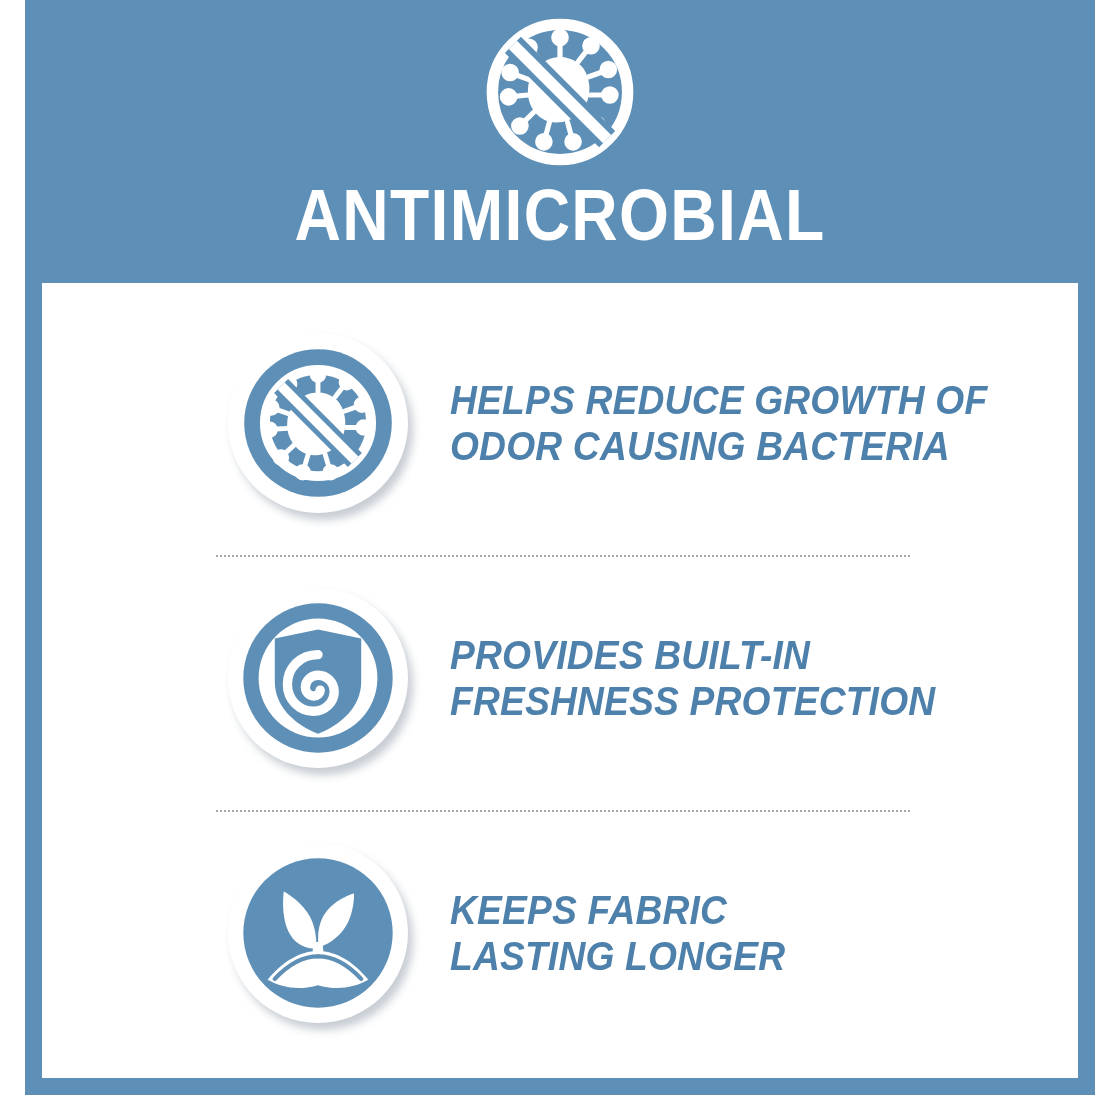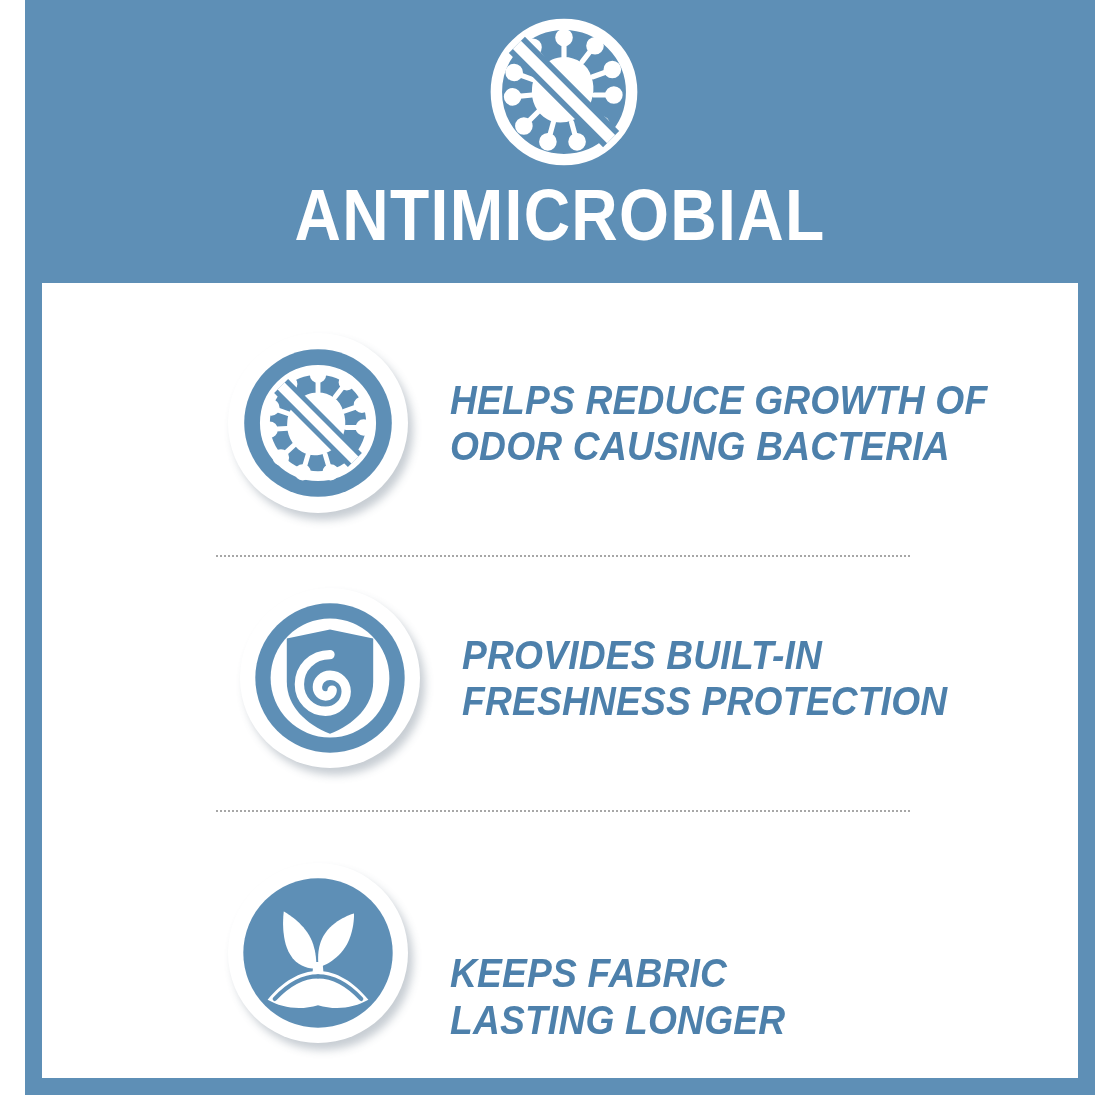--- a/index.html
+++ b/index.html
@@ -43,21 +43,20 @@
     background: #ffffff;
   }
 
   
   .header {
     position: absolute;
     left: 25px;
     top: 0;
     width: 1070px;
     height: 321px;
-    padding-left: 8px;
   }
   .header-icon {
     position: absolute;
     left: 50%;
     top: 16px;
     transform: translateX(-50%);
     width: 152px;
     height: 152px;
   }
   .header-title {
@@ -88,22 +87,22 @@
   .feature-row {
     position: absolute;
     left: 0;
     width: 1036px;
     height: 220px;
     display: flex;
     align-items: center;
     font-style: italic;
   }
   .row-1 { top: 30px; }
-  .row-2 { top: 285px; margin-left: 12px; }
-  .row-3 { top: 540px; align-items: flex-end; }
+  .row-2 { top: 285px; }
+  .row-3 { top: 540px; }
 
   .badge-wrap {
     position: relative;
     width: 180px;
     height: 180px;
     margin-left: 186px;
     flex: 0 0 auto;
   }
   .badge {
     position: absolute;

